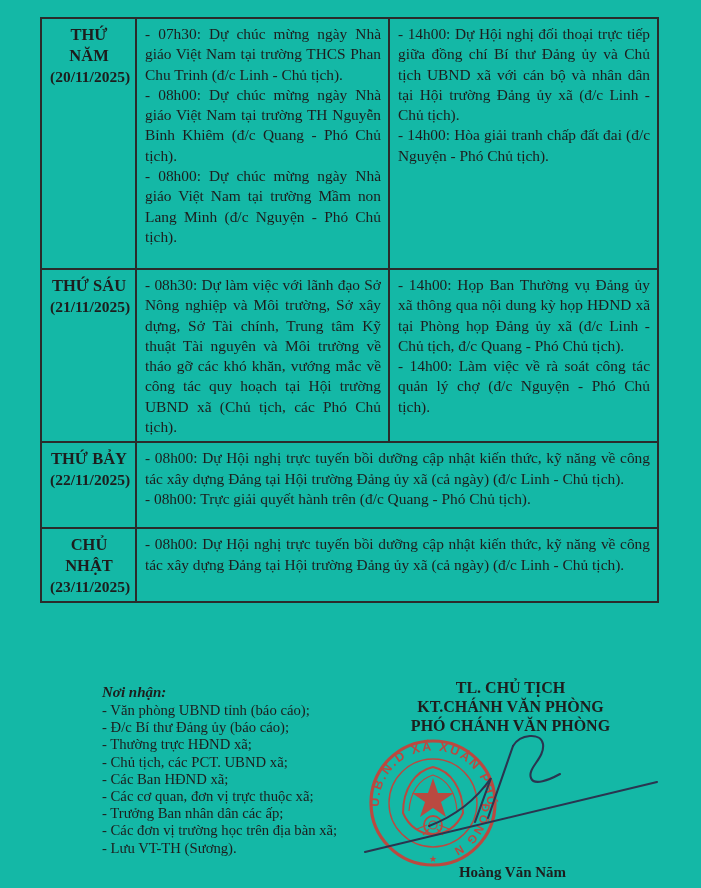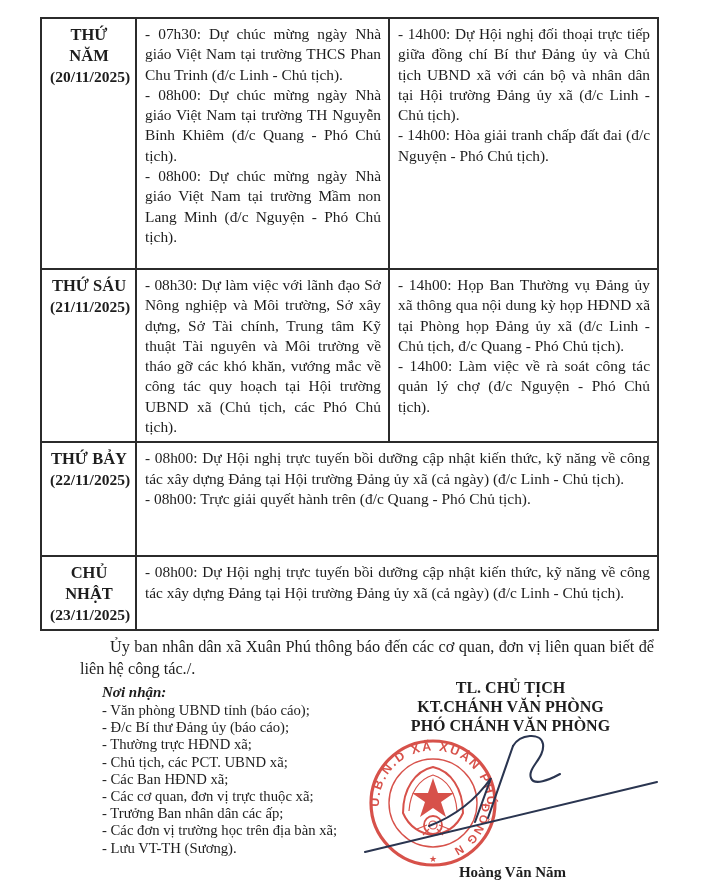--- a/index.html
+++ b/index.html
@@ -1,36 +1,36 @@
 <!DOCTYPE html>
 <html><head>
 <meta charset="utf-8">
 <style>
   html,body{margin:0;padding:0;background:#e8e8e8;}
   .page{
-    position:relative;width:701px;height:888px;background:#ffffff;
+    position:relative;width:701px;height:888px;background:#14b8a6;
     font-family:"Liberation Serif","DejaVu Serif",serif;color:#1d1d1d;
     overflow:hidden;margin:0 auto;
   }
   
   table.schedule{
     position:absolute;left:40px;top:17px;width:617px;
     border-collapse:collapse;table-layout:fixed;
   }
   table.schedule td{
     border:2px solid #2b2b2b;vertical-align:top;padding:5px 7px 4px 8px;
   }
   td.day-cell{
     text-align:center;vertical-align:middle;font-weight:bold;padding:2px 2px;
   }
   .day-name{font-size:16.5px;line-height:21px;}
   .day-date{font-size:15.5px;line-height:21px;}
   p.entry{margin:0;font-size:15.4px;line-height:20.3px;text-align:justify;}
   p.entry .b{font-weight:normal;}
-  tr.r1{height:251px;} tr.r2{height:163px;} tr.r3{height:114px;margin-top:35px;} tr.r4{height:67px;}
+  tr.r1{height:251px;} tr.r2{height:163px;} tr.r3{height:86px;margin-top:35px;} tr.r4{height:67px;}
   
   .closing{
     position:absolute;left:80px;top:636px;width:574px;margin:0;
     font-size:16.3px;line-height:22px;text-align:justify;text-indent:30px;
   }
   
   .recipients{position:absolute;left:102px;top:683px;width:290px;}
   .recipients-heading{font-weight:bold;font-style:italic;font-size:15px;line-height:18px;}
   ul.recipients-list{list-style:none;margin:1px 0 0 0;padding:0;}
   ul.recipients-list li{font-size:14.7px;line-height:17.2px;white-space:nowrap;}
@@ -100,21 +100,20 @@
             <div class="day-name">CHỦ NHẬT</div>
             <div class="day-date">(23/11/2025)</div>
           </td>
           <td colspan="2">
             <p class="entry"><span class="b">- 08h00:</span><span> Dự Hội nghị trực tuyến bồi dưỡng cập nhật kiến thức, kỹ năng về công tác xây dựng Đảng tại Hội trường Đảng ủy xã (cả ngày) </span><span class="b">(đ/c Linh - Chủ tịch).</span></p>
           </td>
         </tr>
       </tbody>
   </table>
 
-  <p class="closing">Ủy ban nhân dân xã Xuân Phú thông báo đến các cơ quan, đơn vị liên quan biết để liên hệ công tác./.</p>
 
   <div class="recipients">
     <div class="recipients-heading">Nơi nhận:</div>
     <ul class="recipients-list" id="recipients-list">
         <li>- Văn phòng UBND tỉnh (báo cáo);</li>
         <li>- Đ/c Bí thư Đảng ủy (báo cáo);</li>
         <li>- Thường trực HĐND xã;</li>
         <li>- Chủ tịch, các PCT. UBND xã;</li>
         <li>- Các Ban HĐND xã;</li>
         <li>- Các cơ quan, đơn vị trực thuộc xã;</li>

